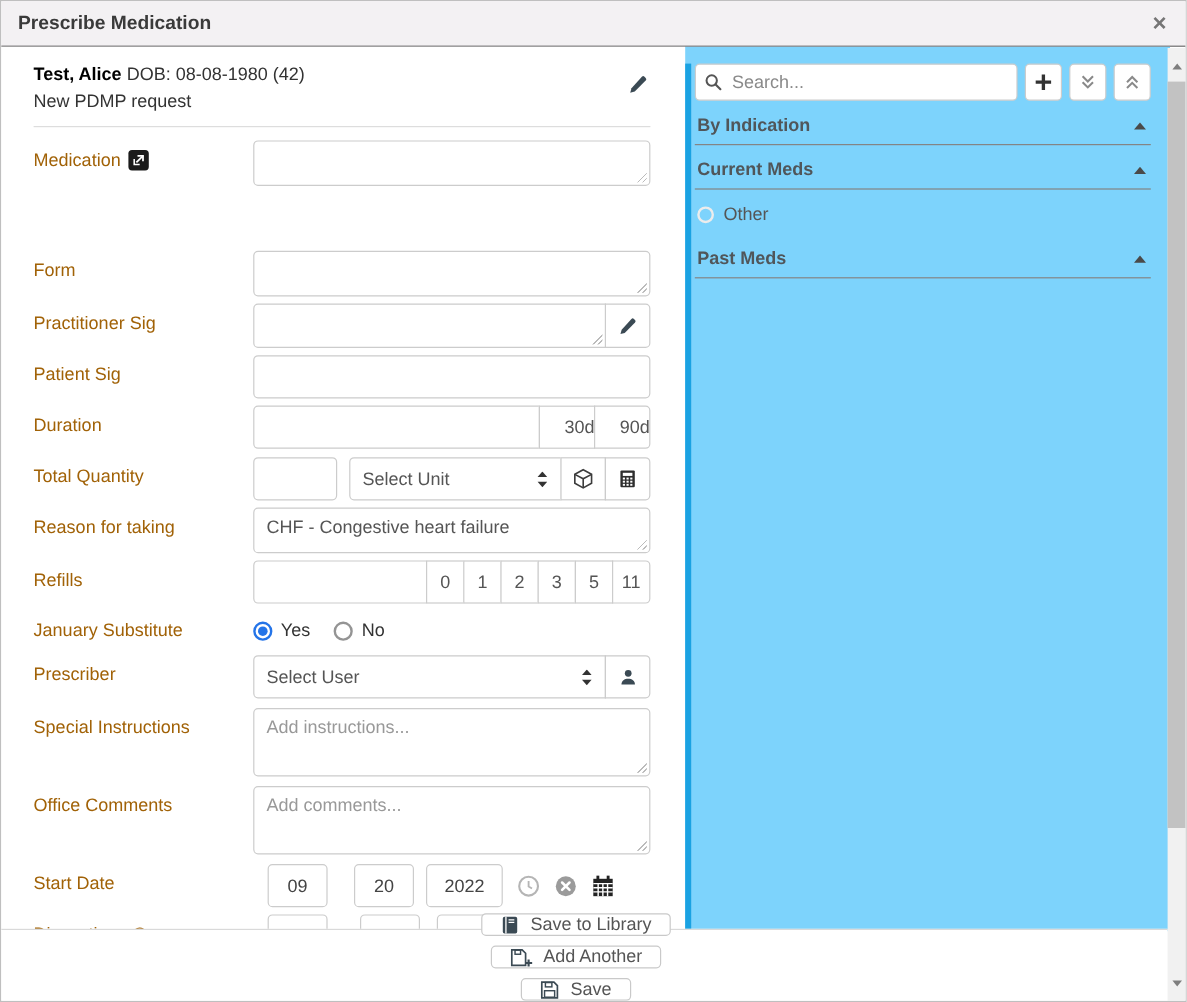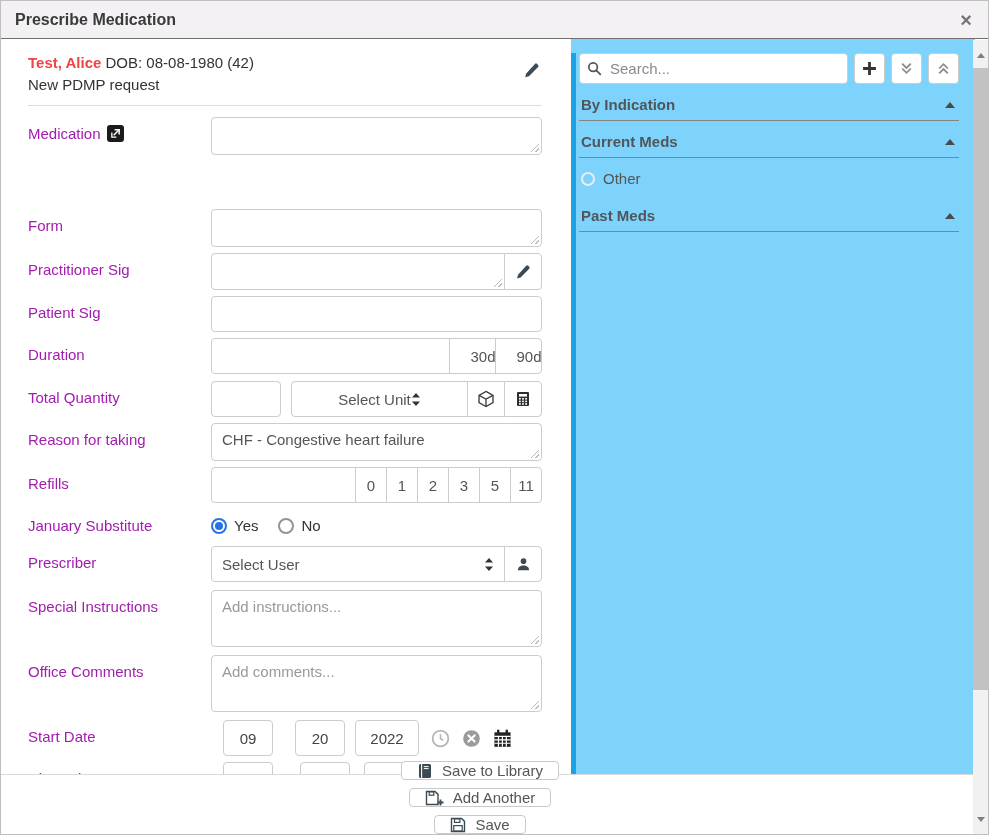--- a/index.html
+++ b/index.html
@@ -13,27 +13,27 @@
   .titlebar .close { font-size:20px; font-weight:bold; color:#757575; cursor:pointer; line-height:1; }
 
   
   .left-pane { position:absolute; top:38px; left:0; width:570px; height:737px; overflow:hidden; background:#fff; padding:13px 29px 0 27px; }
   .right-pane { position:absolute; top:38px; left:570px; width:404px; height:737px; background:#7dd3fc; }
   .accent-bar { position:absolute; left:0; top:14px; bottom:0; width:5px; background:#1aa2e2; }
 
   
   .patient { position:relative; padding-bottom:9px; border-bottom:1px solid #ddd; }
   .patient .line1 { font-size:15px; color:#333; line-height:22px; }
-  .patient .line1 b { color:#ef4444; }
+  .patient .line1 b { color:#000000; }
   .patient .line2 { font-size:15px; color:#333; line-height:22px; }
   .patient .edit-btn { position:absolute; right:2px; top:10px; cursor:pointer; }
 
   
   .row { display:flex; align-items:flex-start; margin-top:11px; }
-  .lbl { width:183px; padding-top:8px; font-size:15px; color:#a21caf; flex:none; display:flex; align-items:center; gap:6px; }
+  .lbl { width:183px; padding-top:8px; font-size:15px; color:#a16207; flex:none; display:flex; align-items:center; gap:6px; }
   .ctrl { width:331px; flex:none; position:relative; }
 
   .tbox, .ibox { width:100%; border:1px solid #ccc; border-radius:4px; background:#fff; font-size:15px; color:#555; padding:7px 10px; font-family:"Liberation Sans",sans-serif; }
   .tbox { height:38px; position:relative; }
   .ibox { height:36px; }
   input.ibox { outline:none; }
   .ph { color:#999; }
   .grip { position:absolute; right:2px; bottom:2px; width:9px; height:9px;
           background:linear-gradient(315deg, transparent 2px, #bbb 2px, #bbb 3px, transparent 3px, transparent 5px, #bbb 5px, #bbb 6px, transparent 6px); }
 
@@ -44,21 +44,21 @@
   .grp .gin { flex:1; height:36px; font-size:15px; color:#555; padding:0 10px; outline:none; font-family:"Liberation Sans",sans-serif; min-width:0; }
   .grp .gta { flex:1; height:37px; position:relative; padding:7px 10px; font-size:15px; color:#555; }
   .gbtn { height:36px; display:flex; align-items:center; justify-content:center; font-size:15px; color:#555; cursor:pointer; }
   .w47 { width:47px;padding-left:21px; } .w32 { min-width:32px; flex:none; padding:0 6px; } .w38 { width:38px; flex:none; }
   .grp .gta ~ .gbtn, .pr-grp .gbtn { height:auto; }
 
   .select { display:flex; align-items:center; justify-content:space-between; height:36px; padding:0 10px; font-size:15px; color:#555; cursor:pointer; }
   .sel-solo { flex:1; }
   .qty-in { width:70px; flex:none; margin-right:10px; height:36px; border:1px solid #ccc; border-radius:4px; }
   .qty-grp { flex:1; }
-  .qty-sel { flex:1;justify-content:center; }
+  .qty-sel { flex:1; }
 
   
   .radio-row { align-items:center; margin-top:14px; margin-bottom:3px; }
   .radio-row .lbl { padding-top:0; }
   .radios { display:flex; align-items:center; gap:20px; }
   .radio-opt { display:flex; align-items:center; gap:7px; font-size:15px; color:#333; cursor:pointer; }
   .rad { width:16px; height:16px; border-radius:50%; border:2px solid #2474e8; position:relative; flex:none; }
   .rad.on::after { content:""; position:absolute; left:2px; top:2px; width:8px; height:8px; border-radius:50%; background:#2474e8; }
   .rad.off { border:2px solid #949494; }
   .rad-light { width:14px; height:14px; border-radius:50%; border:2px solid #ececec; flex:none; }

